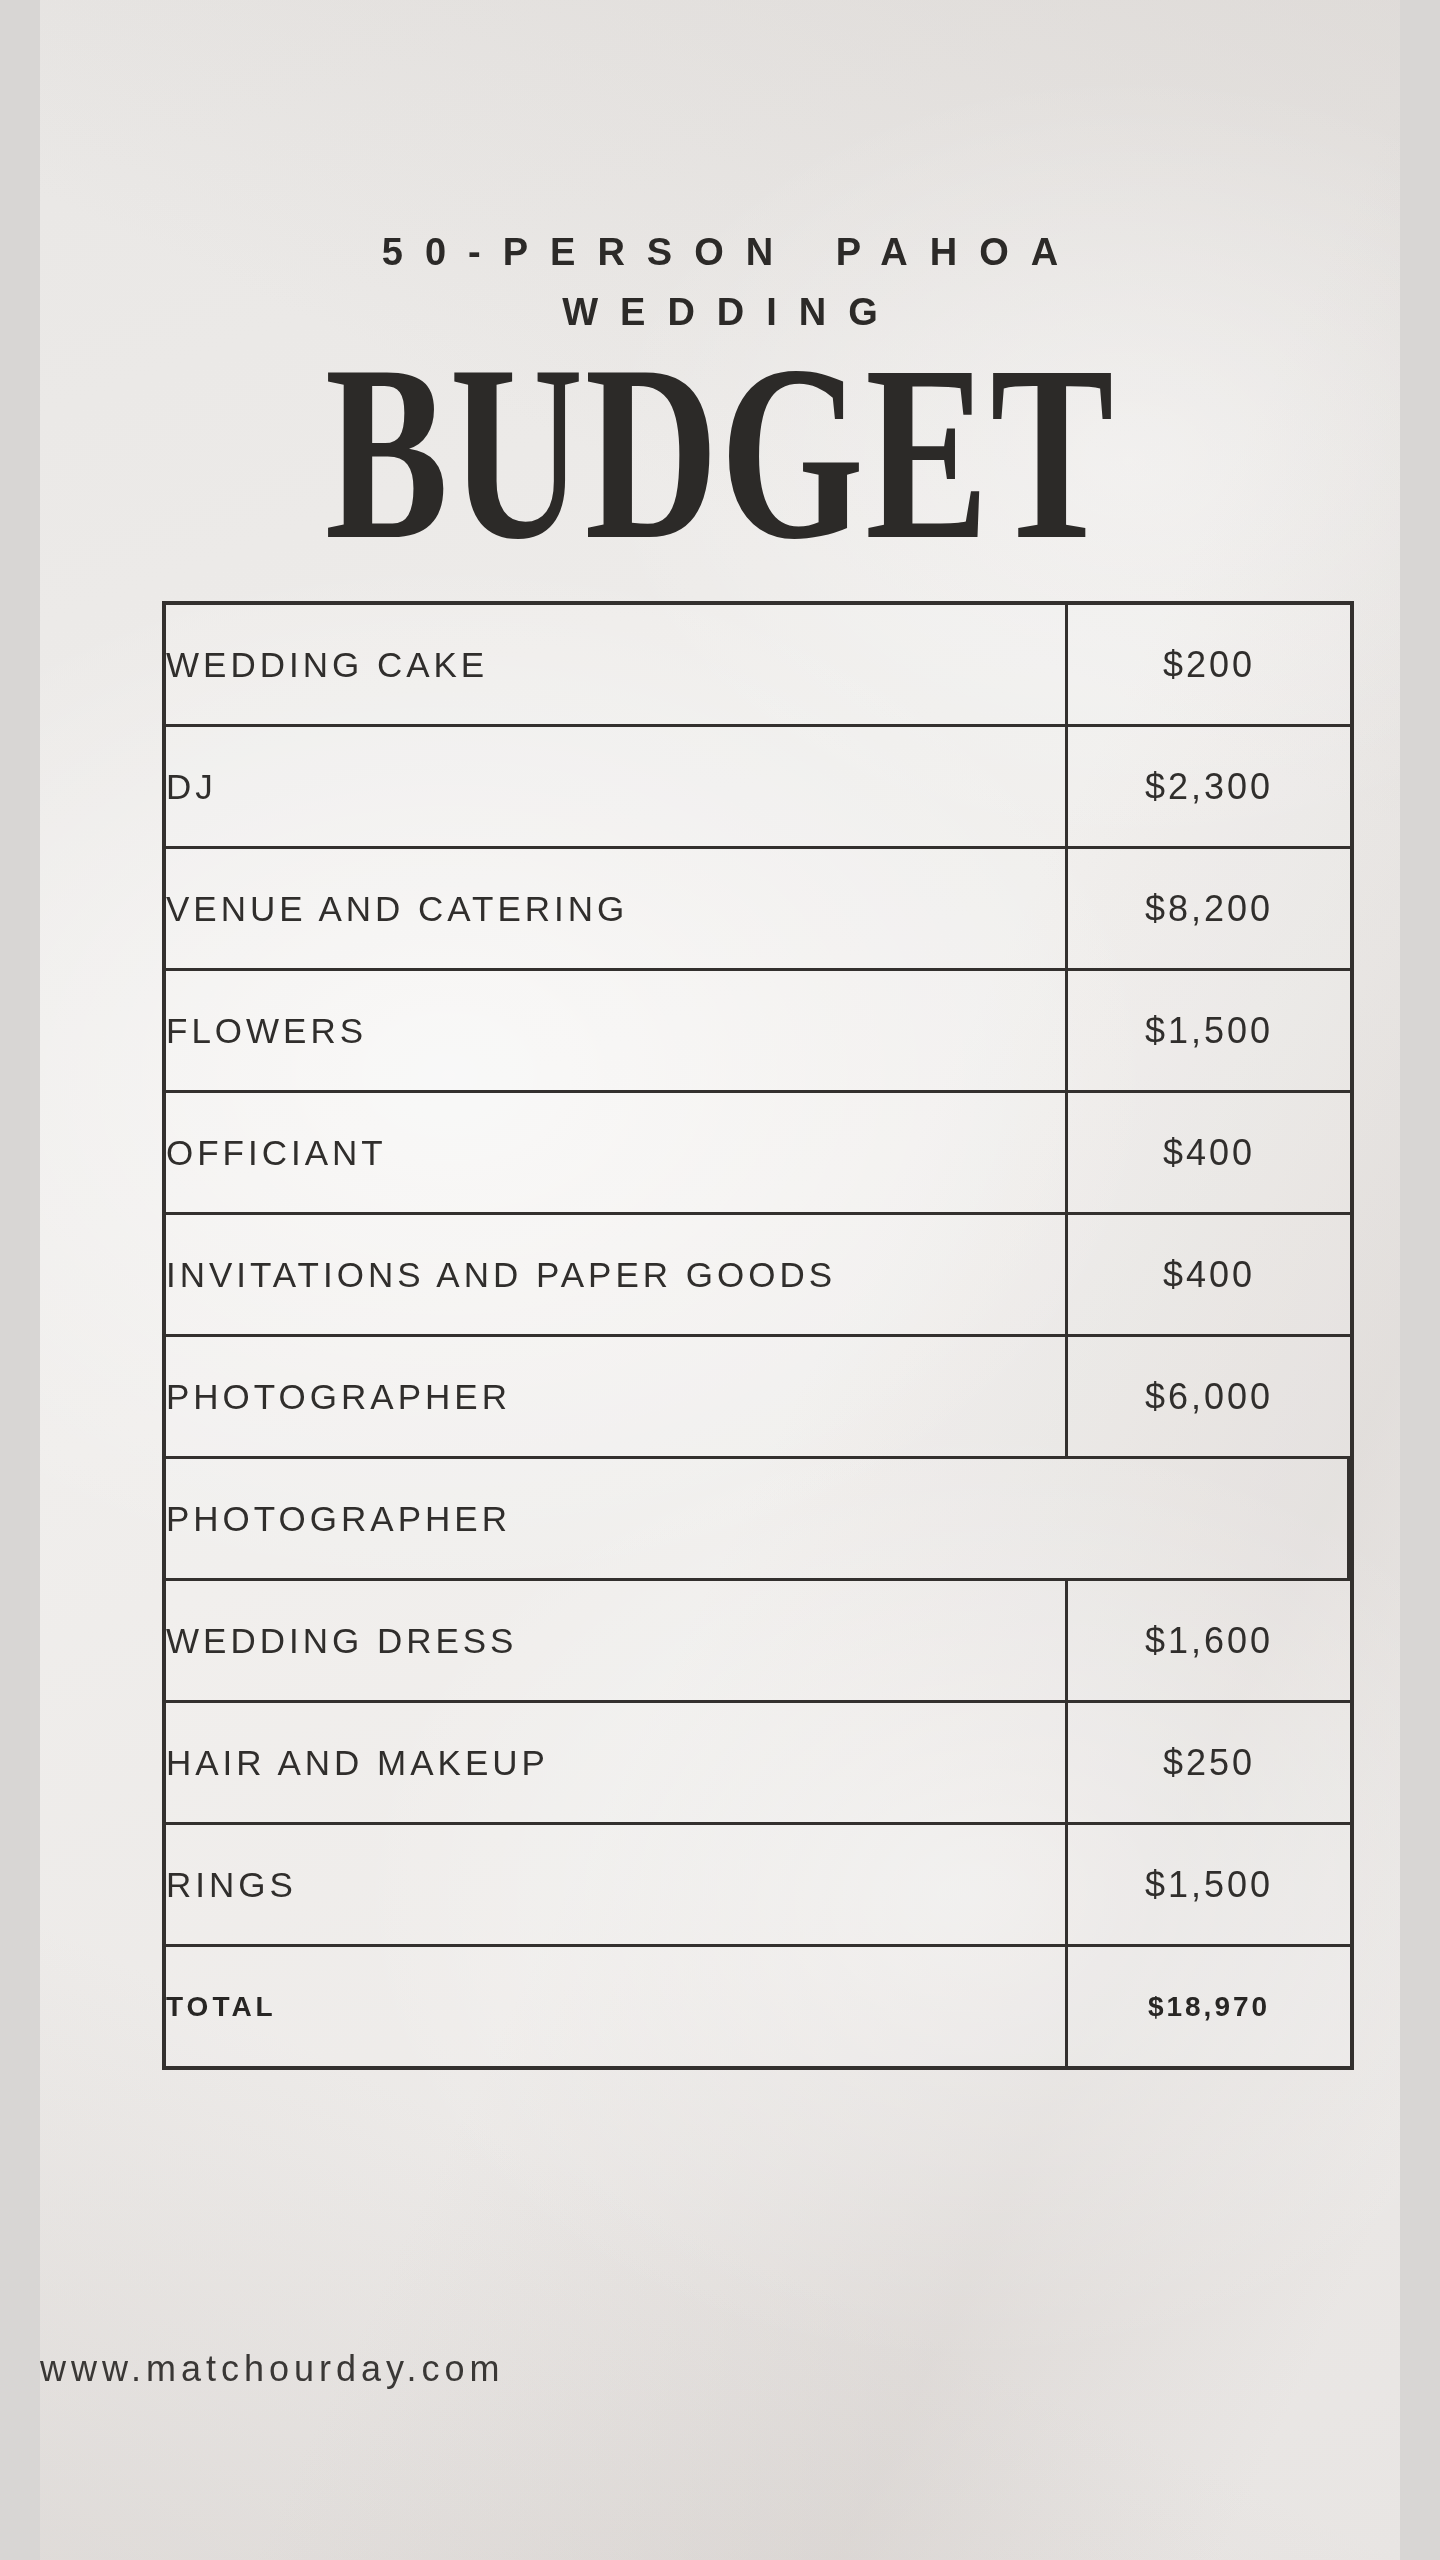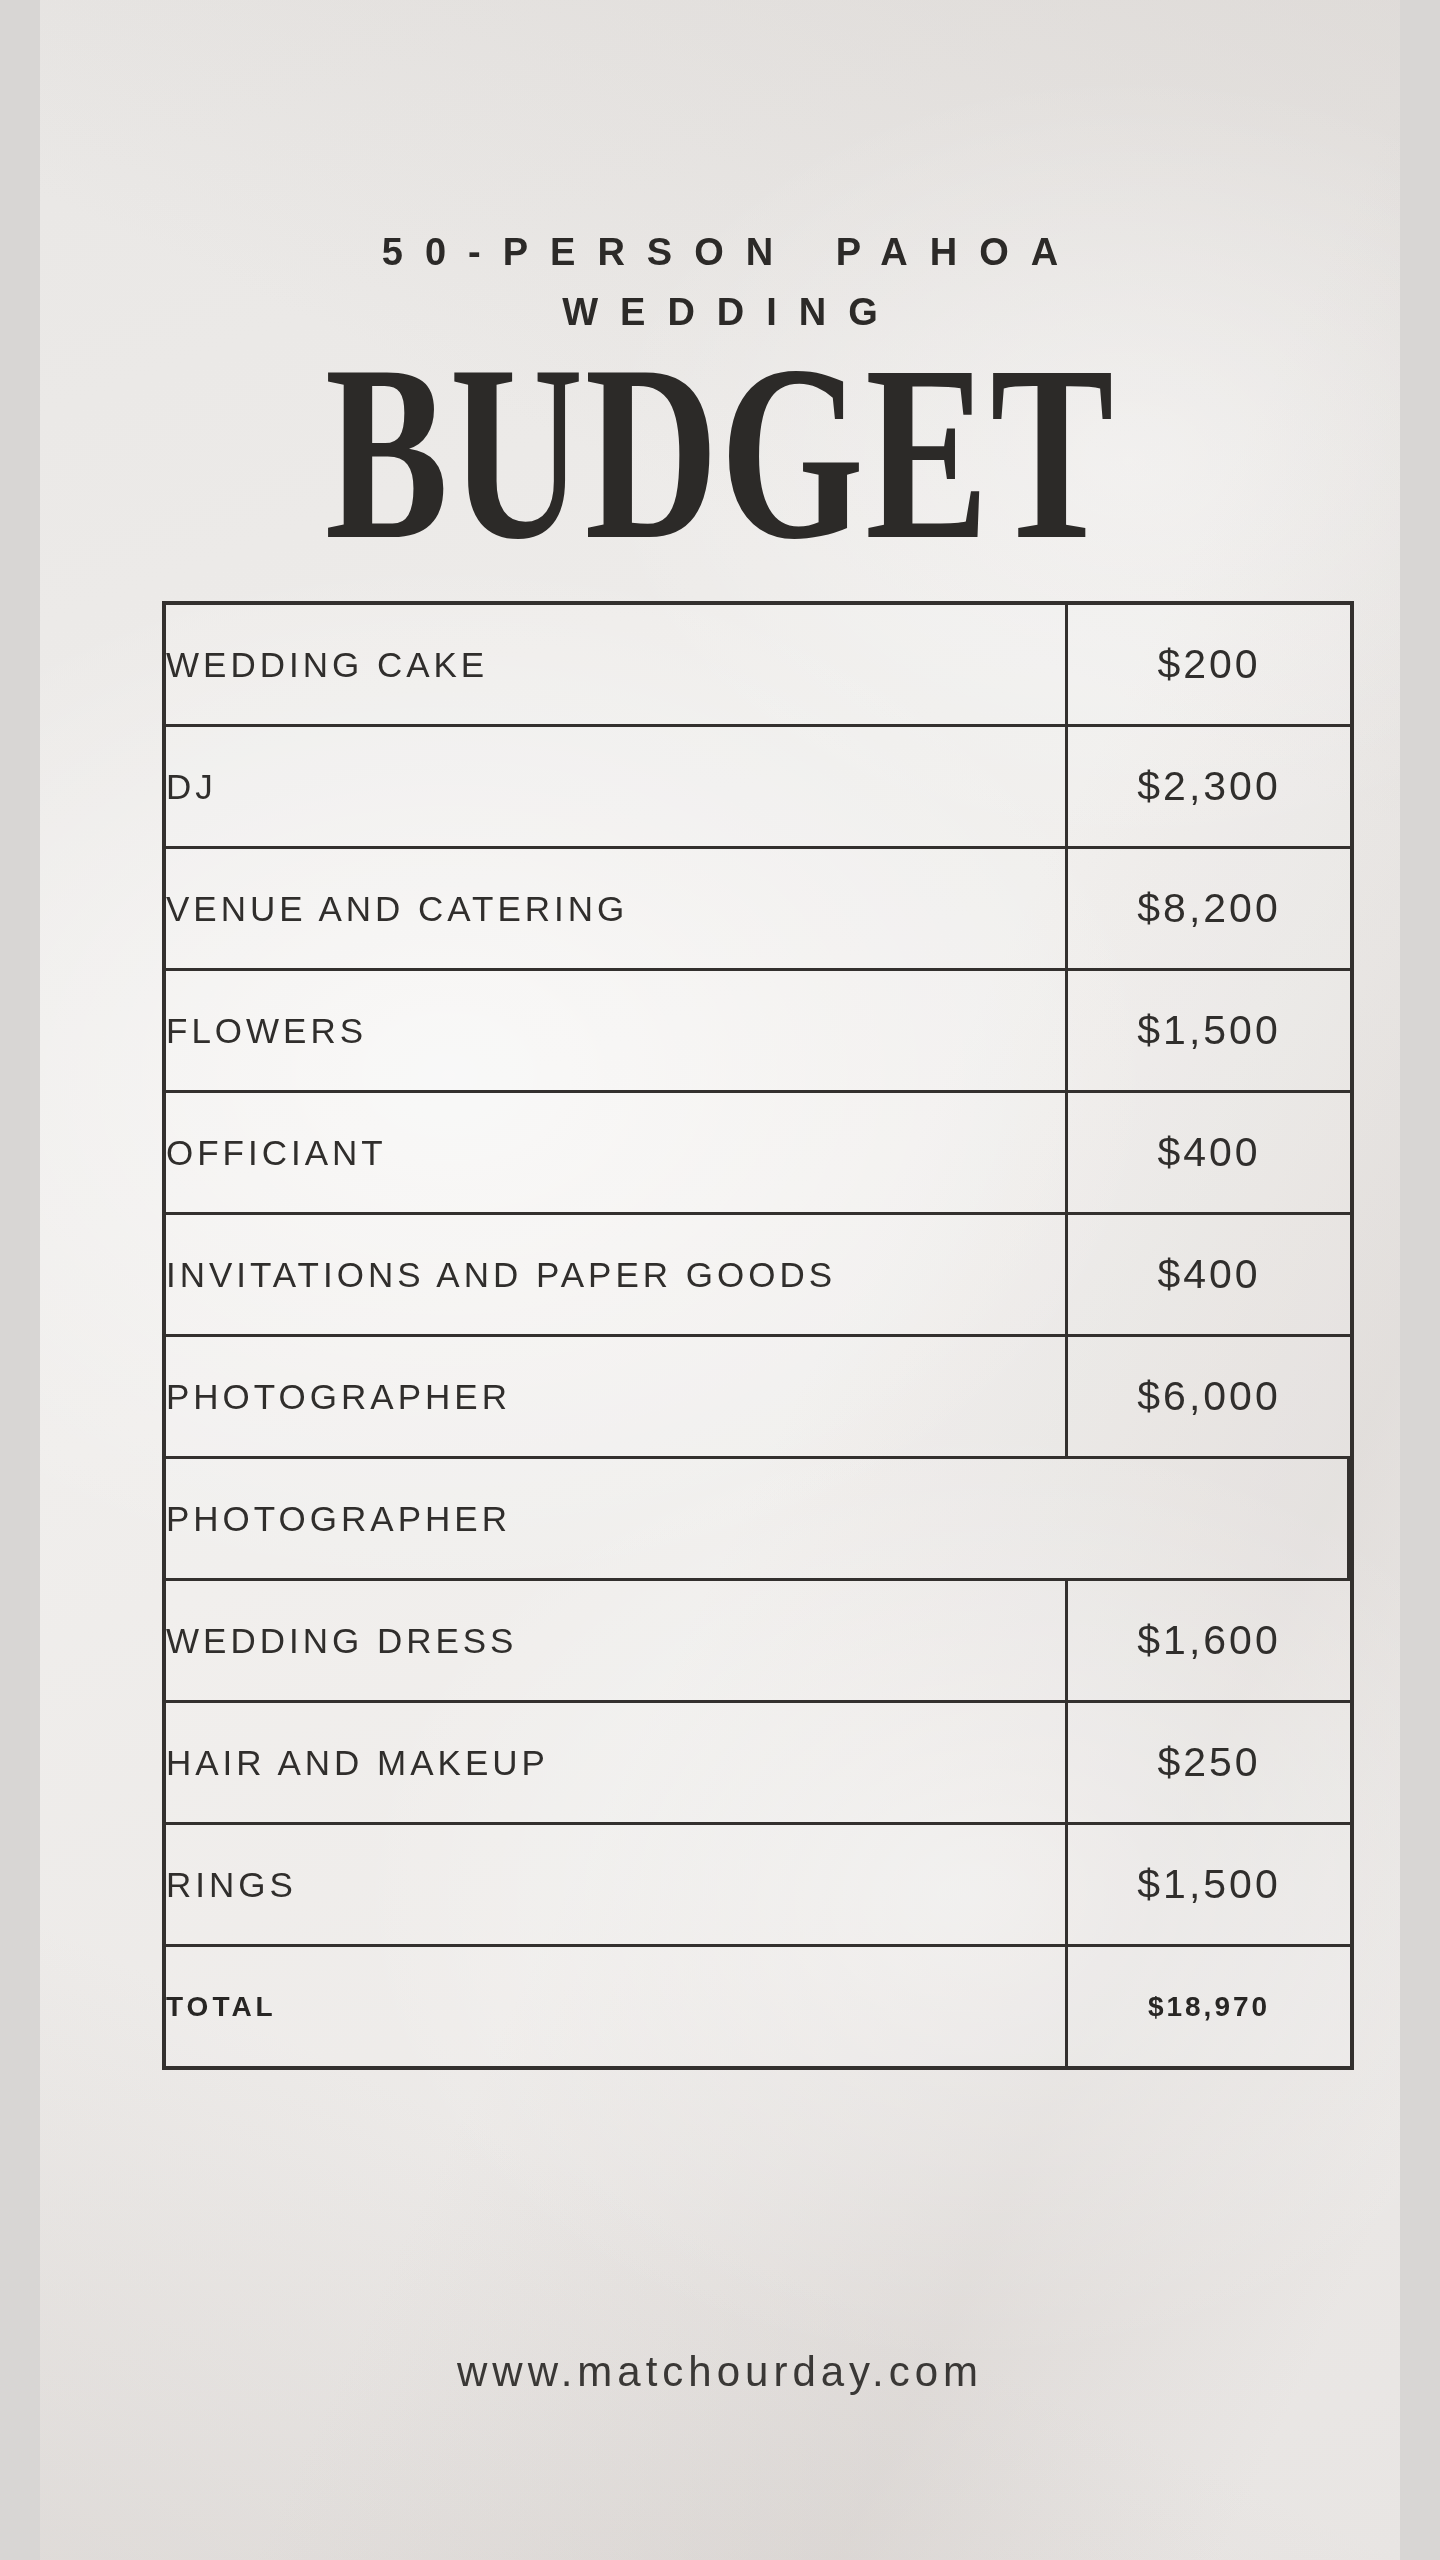--- a/index.html
+++ b/index.html
@@ -65,36 +65,36 @@
   .cell.label{
     flex:1;
     border-right:3px solid var(--line);
     font-size:35px;
     letter-spacing:4px;
     color:#302e2c;
   }
   .cell.amount{
     width:282px;
     justify-content:center;
-    font-size:41px;
+    font-size:36px;
     letter-spacing:3px;
     color:#302e2c;
   }
   .row.total .cell.label,
   .row.total .cell.amount{
     font-weight:700;
     font-size:28px;
     color:#282624;
   }
 
   
   .footer{
     position:absolute; top:2348px; left:0; right:0;
-    text-align:center;
-    font-size:42px;
+    text-align:left;
+    font-size:36px;
     letter-spacing:5px;
     color:#3a3836;
   }
 </style>
 </head>
 <body>
 
 <div class="canvas">
 
   <div class="eyebrow">

